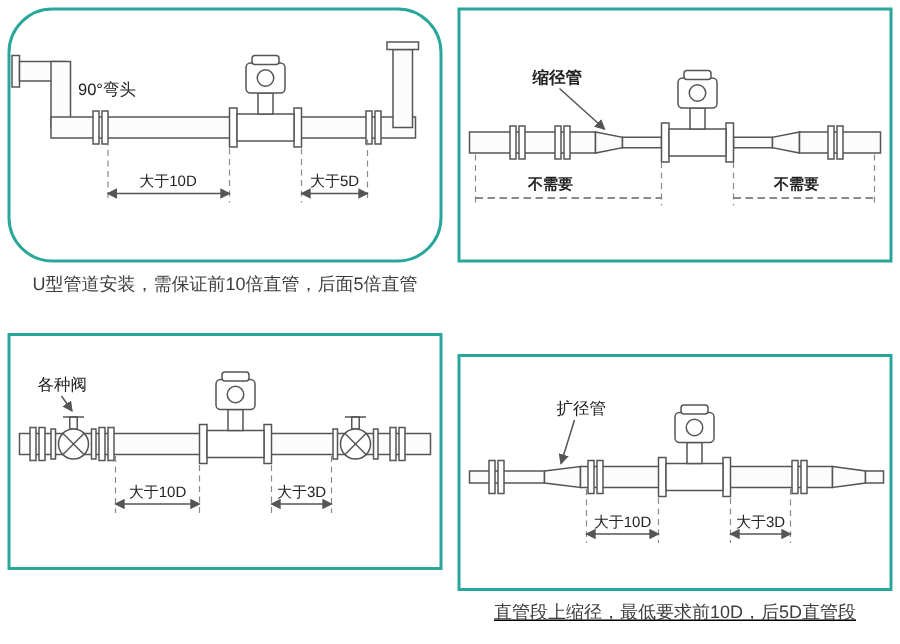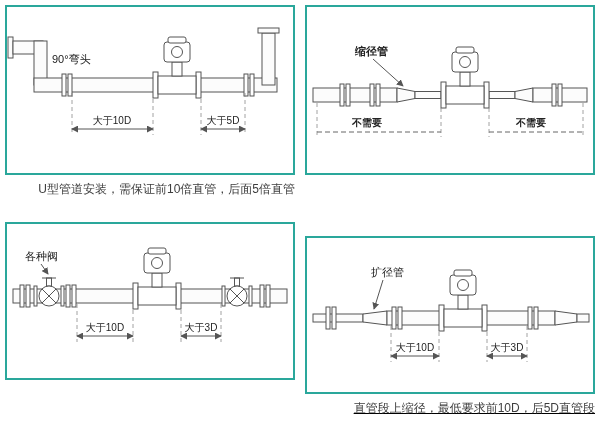--- a/index.html
+++ b/index.html
@@ -11,21 +11,21 @@
   #p0{left:5px;top:5px;width:290px;}
   #p1{left:305px;top:5px;width:290px;font-weight:bold;}
   #p2{left:5px;top:222px;width:290px;}
   #p3{left:305px;top:236px;width:290px;text-decoration:underline;}
   .diagram-box{
     border:2px solid #2aa79b;background:#ffffff;box-sizing:border-box;width:290px;
   }
   .box-top{height:170px;}
   .box-bottom{height:158px;}
   .caption{
-    margin-top:6px;text-align:right;font-size:12px;line-height:1.4;color:#3d3d3d;
+    margin-top:6px;text-align:center;font-size:12px;line-height:1.4;color:#3d3d3d;
   }
   svg{display:block;}
   .pipe{fill:#fcfcfc;stroke:#555;stroke-width:1;}
   .ext{stroke:#8a8a8a;stroke-width:0.8;stroke-dasharray:4 3;fill:none;}
   .dim{stroke:#555;stroke-width:1;fill:none;}
   .dimdash{stroke:#666;stroke-width:1;stroke-dasharray:5 3;fill:none;}
   .dimtxt{font-size:10px;fill:#222;}
   .lbltxt{font-size:11px;fill:#222;}
 </style>
 </head>
@@ -57,21 +57,21 @@
       <circle cx="0" cy="0" r="10"></circle>
       <line x1="-7" y1="-7" x2="7" y2="7"></line>
       <line x1="-7" y1="7" x2="7" y2="-7"></line>
     </g>
   </defs>
 </svg>
 
 <div class="page">
 
   <div class="panel" id="p0">
-    <div class="diagram-box box-top" style="border-color: rgb(42, 167, 155);">
+    <div class="diagram-box box-top" style="border-color: rgb(42, 167, 155); border-radius: 30px;">
       <svg width="286" height="166" viewBox="0 0 286 166">
 
         <g>
           <rect class="pipe" x="1" y="30" width="5" height="21"></rect>
           <rect class="pipe" x="6" y="34" width="30" height="13"></rect>
           <rect class="pipe" x="27" y="34" width="13" height="44"></rect>
         </g>
         <rect class="pipe" x="27" y="71" width="243" height="14"></rect>
 
         <g>

